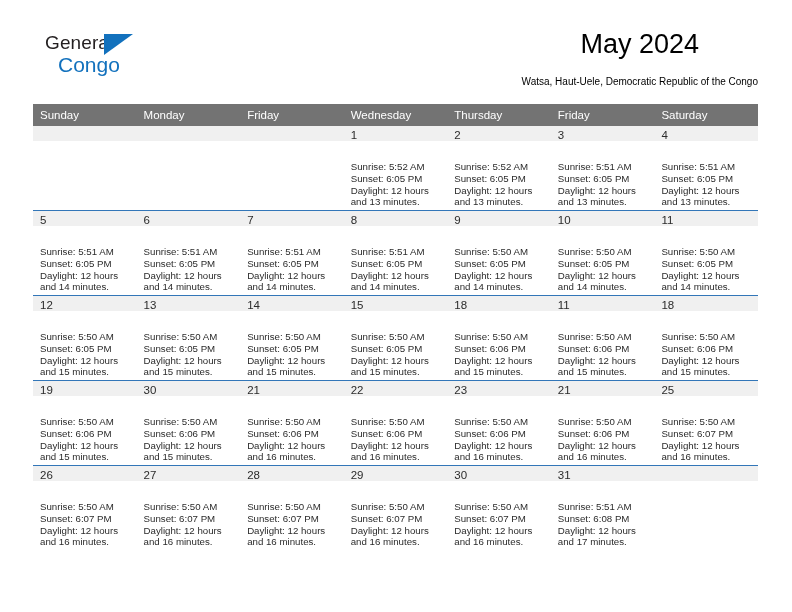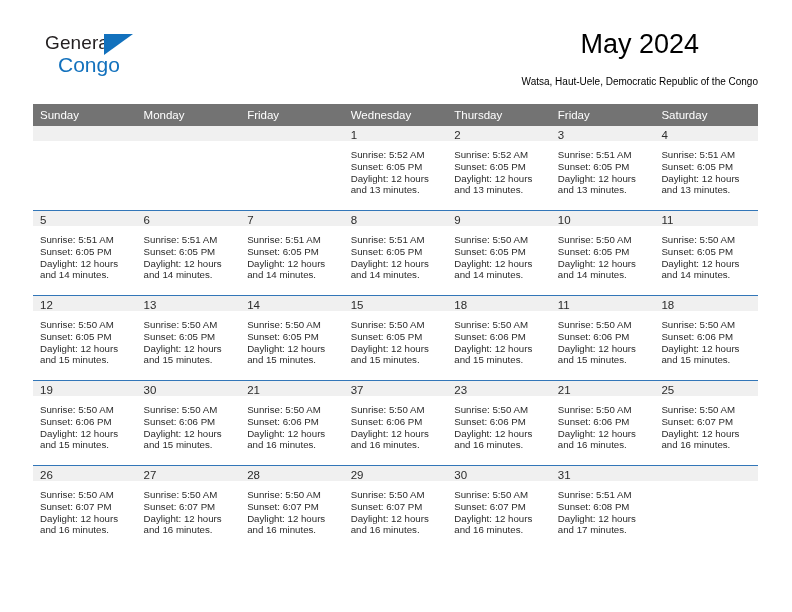--- a/index.html
+++ b/index.html
@@ -119,21 +119,21 @@
     padding: 2px 0 1px 7px;
     font-size: 11.5px;
     color: #2b2b2b;
     line-height: 14px;
     box-sizing: border-box;
   }
   .daynum-band.empty {
     background: #f0f0f0;
   }
   .cell-body {
-    padding: 8px 6px 0 7px;
+    padding: 20px 6px 0 7px;
     font-size: 9.7px;
     line-height: 11.8px;
     color: #2b2b2b;
   }
   .cell-body div {
     white-space: nowrap;
   }
   .cell-body .daylight {
     white-space: normal;
   }
@@ -389,21 +389,21 @@
           <td>
             <div class="daynum-band">21</div>
             <div class="cell-body">
               <div>Sunrise: 5:50 AM</div>
               <div>Sunset: 6:06 PM</div>
               <div class="daylight">Daylight: 12 hours</div>
               <div class="daylight">and 16 minutes.</div>
             </div>
           </td>
           <td>
-            <div class="daynum-band">37</div>
+            <div class="daynum-band">22</div>
             <div class="cell-body">
               <div>Sunrise: 5:50 AM</div>
               <div>Sunset: 6:06 PM</div>
               <div class="daylight">Daylight: 12 hours</div>
               <div class="daylight">and 16 minutes.</div>
             </div>
           </td>
           <td>
             <div class="daynum-band">23</div>
             <div class="cell-body">

